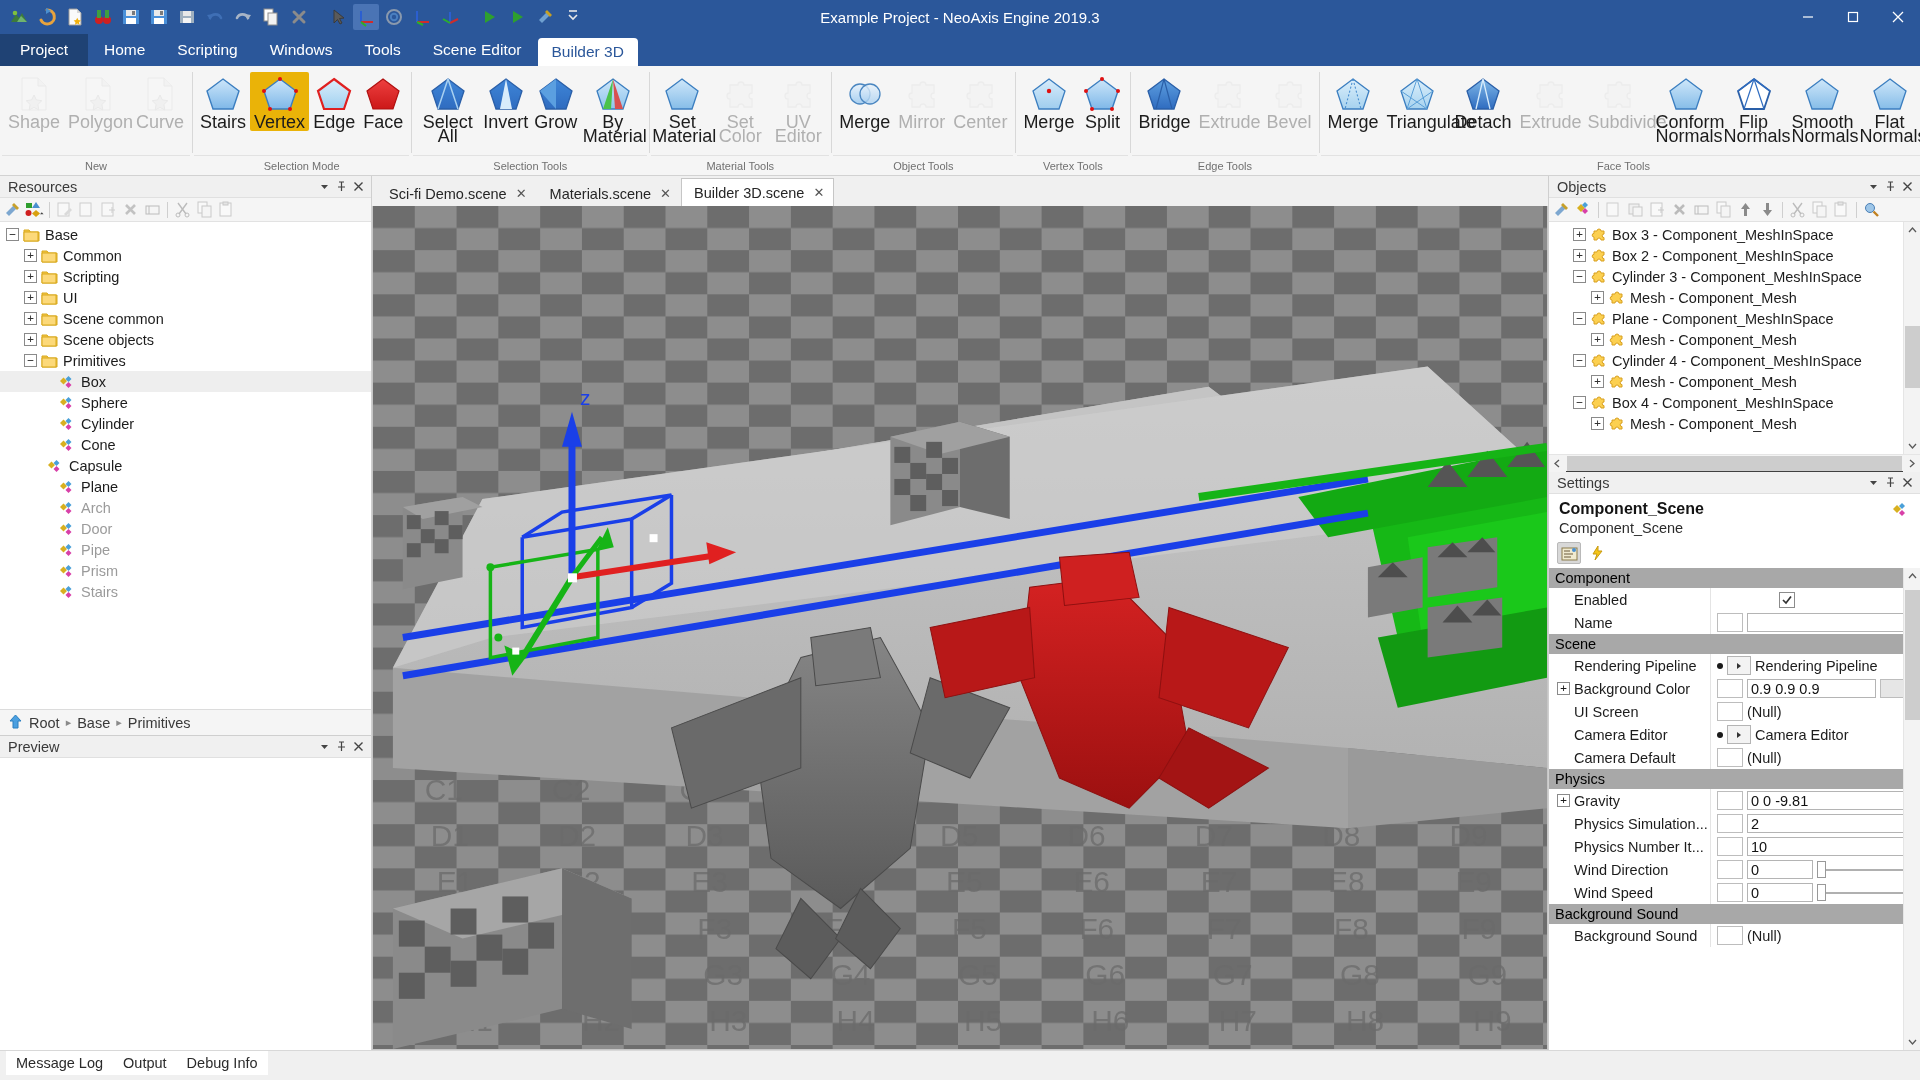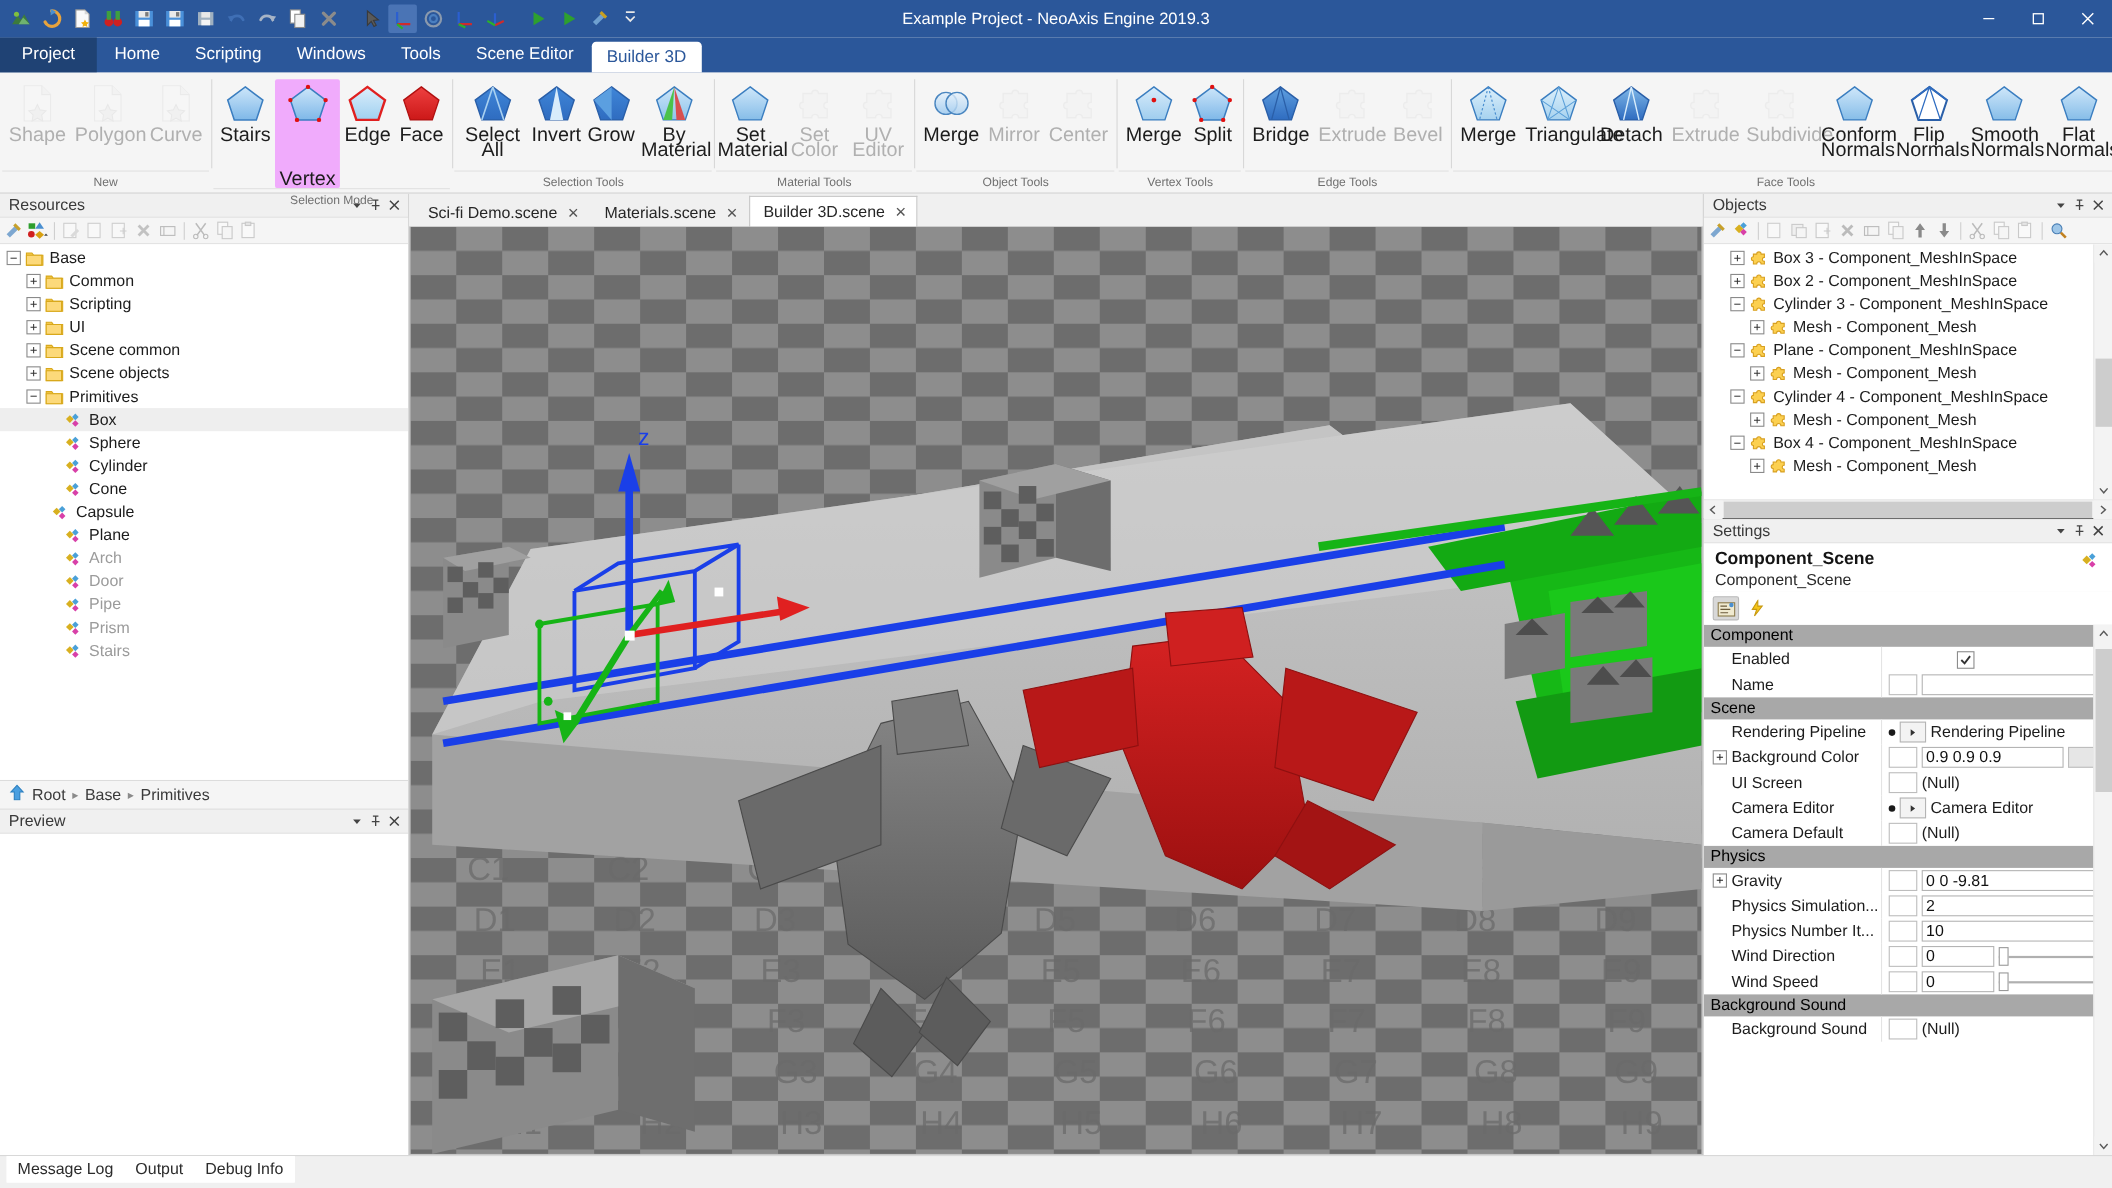--- a/index.html
+++ b/index.html
@@ -62,21 +62,21 @@
   }
   .rib-items { display: flex; flex: 1; align-items: flex-start; padding: 6px 4px 0 4px; }
   .rib-label {
     height: 20px; line-height: 20px; text-align: center; font-size: 11px;
     color: #707070; border-top: 1px solid #e2e2e2; margin: 0 2px;
   }
   .rib-btn {
     min-width: 48px; padding: 2px 4px; display: flex; flex-direction: column;
     align-items: center; border-radius: 2px;
   }
-  .rib-btn.selected { background: #f0abfc; gap: 40px; }
+  .rib-btn.selected { background: #eab308; }
   .rib-ico { height: 40px; display: flex; align-items: center; justify-content: center; }
   .rib-txt {
     font-size: 18px; text-align: center; line-height: 14px; color: #1c1c1c;
     max-width: 60px; margin-top: 1px;
   }
   .rib-btn.disabled .rib-txt { color: #b0b0b0; }
   .rib-btn.disabled .rib-ico { opacity: 0.33; }
 
   
   .main { flex: 1; display: flex; min-height: 0; background: #f0f0f0; }

